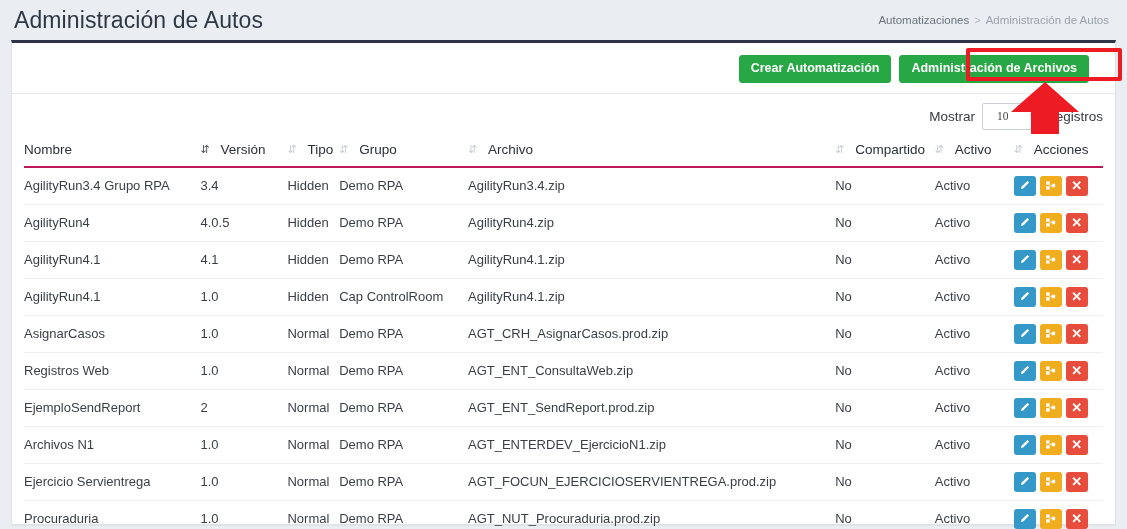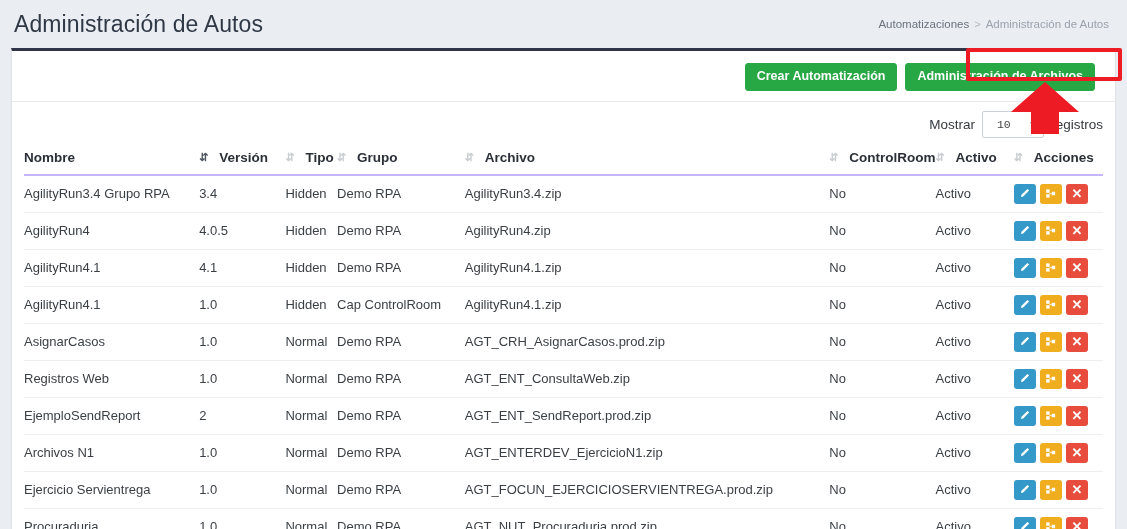--- a/index.html
+++ b/index.html
@@ -8,21 +8,21 @@
     width: 1127px; height: 529px;
     background: #eaeef3;
     font-family: "Liberation Sans", sans-serif;
     overflow: hidden;
   }
   .page { position: relative; width: 1127px; height: 529px; }
 
   
   .page-header {
     position: relative;
-    height: 48px;
+    height: 40px;
     padding: 0 14px;
     display: flex;
     align-items: center;
     justify-content: space-between;
     background: #eaeef3;
   }
   .page-title {
     font-size: 23px;
     color: #2f3845;
     font-weight: 400;
@@ -49,21 +49,21 @@
     border-top: 3px solid #2f3547;
     height: 485px;
     box-shadow: 0 1px 1px rgba(0,0,0,.04);
   }
 
   .card-toolbar {
     display: flex;
     justify-content: flex-end;
     align-items: center;
     gap: 8px;
-    padding: 12px 20px 10px 12px;
+    padding: 12px 26px 10px 12px;
     border-bottom: 1px solid #e6e9ed;
   }
   .btn-green {
     background: #28a745;
     border: 1px solid #28a745;
     color: #ffffff;
     font-size: 12.5px;
     font-weight: bold;
     font-family: "Liberation Sans", sans-serif;
     padding: 6px 11px 7px 11px;
@@ -105,21 +105,21 @@
   }
   .len-ctrl, .search-ctrl {
     display: flex;
     align-items: center;
     font-size: 13.5px;
     color: #343a40;
   }
   .len-ctrl label.lead { margin-right: 7px; }
   .len-ctrl label.trail { margin-left: 2px; }
   select.len-select {
-    font-family: Liberation Mono, monospace;
+    font-family: Liberation Serif, serif;
     font-size: 11.5px;
     color: #444;
     padding: 4px 4px 4px 10px;
     border: 1px solid #ccd2d8;
     background: #fff;
     border-radius: 2px;
     height: 27px;
     width: 62px;
   }
   .search-ctrl label { margin-right: 8px; }
@@ -139,24 +139,24 @@
   table.dt {
     width: calc(100% - 24px);
     margin: 0 12px;
     border-collapse: collapse;
     font-size: 13px;
     color: #333;
   }
   table.dt thead th {
     text-align: left;
     font-size: 13.5px;
-    font-weight: bold;
+    font-weight: normal;
     color: #2b3038;
     padding: 6px 0 9px 0;
-    border-bottom: 2px solid #c4b5fd;
+    border-bottom: 2px solid #be185d;
     white-space: nowrap;
     vertical-align: bottom;
   }
   .th-inner { display: flex; align-items: center; }
   .sort-ic {
     display: inline-block;
     width: 14px;
     margin-right: 6px;
     font-size: 11px;
     line-height: 1;
@@ -268,21 +268,21 @@
           </th>
           <th class="h-archivo">
             <div class="th-inner">
               <span class="sort-ic">⇵</span>
               <span>Archivo</span>
             </div>
           </th>
           <th class="h-comp">
             <div class="th-inner">
               <span class="sort-ic">⇵</span>
-              <span>ControlRoom</span>
+              <span>Compartido</span>
             </div>
           </th>
           <th class="h-activo">
             <div class="th-inner">
               <span class="sort-ic">⇵</span>
               <span>Activo</span>
             </div>
           </th>
           <th class="h-acc">
             <div class="th-inner">

